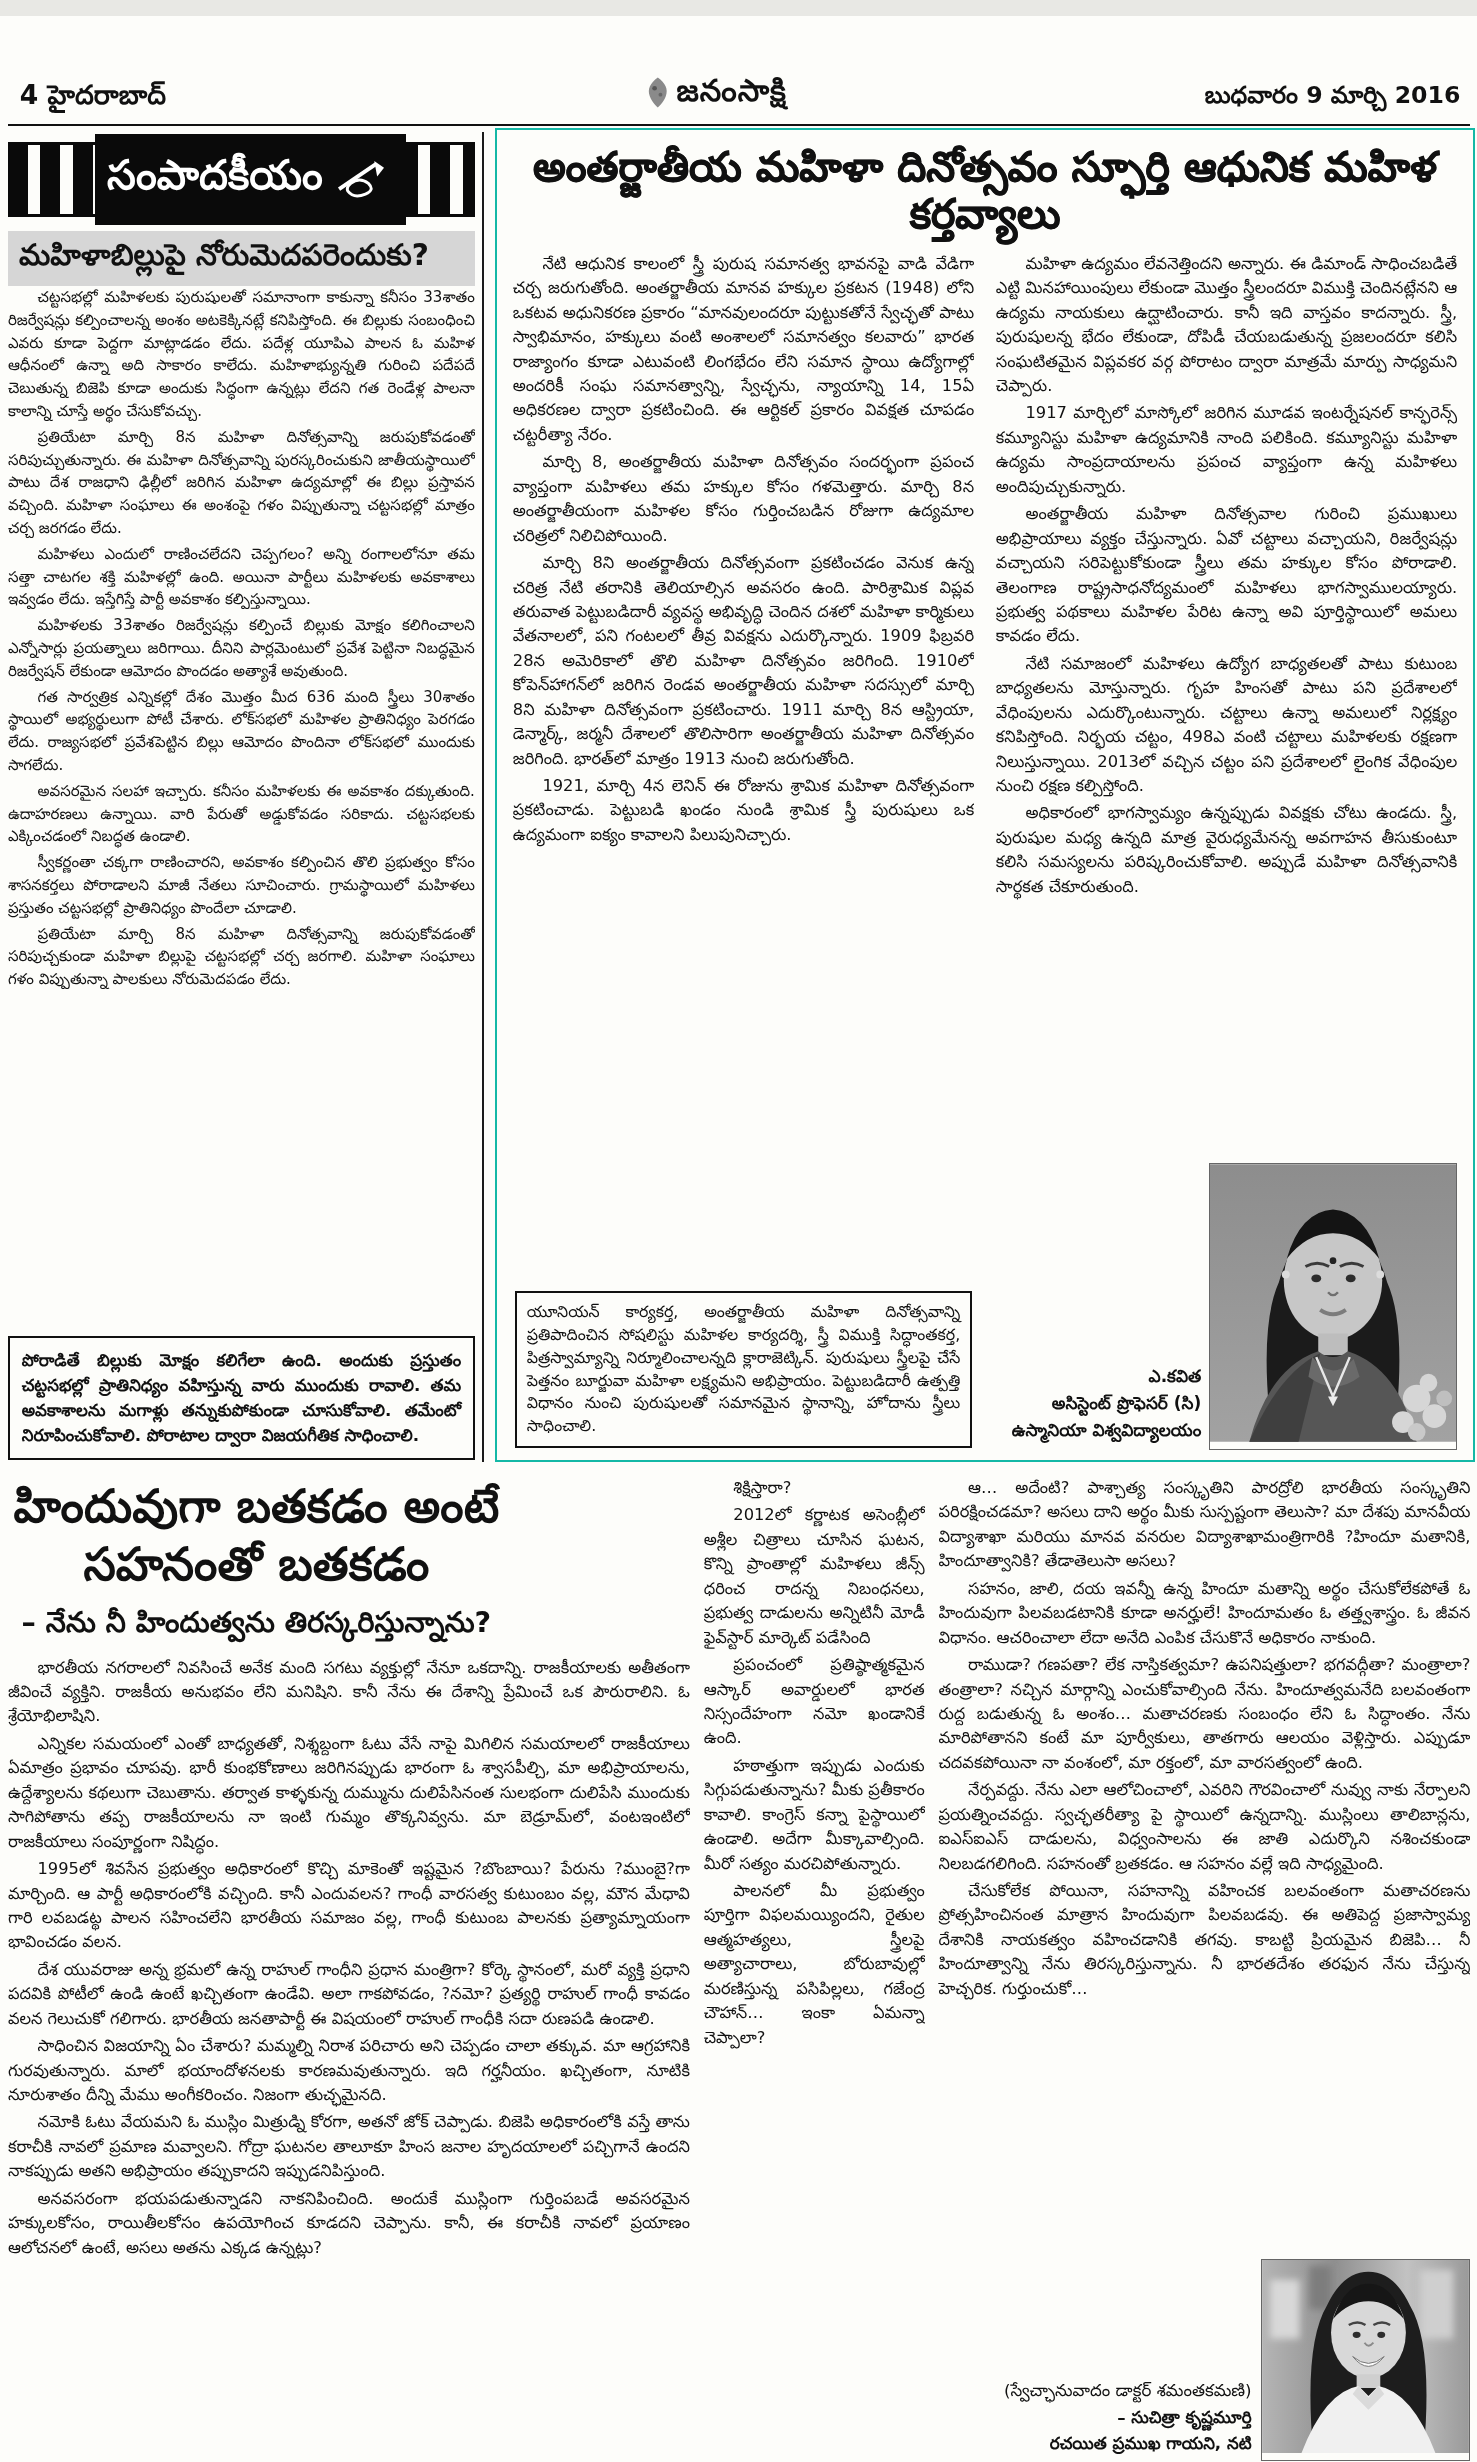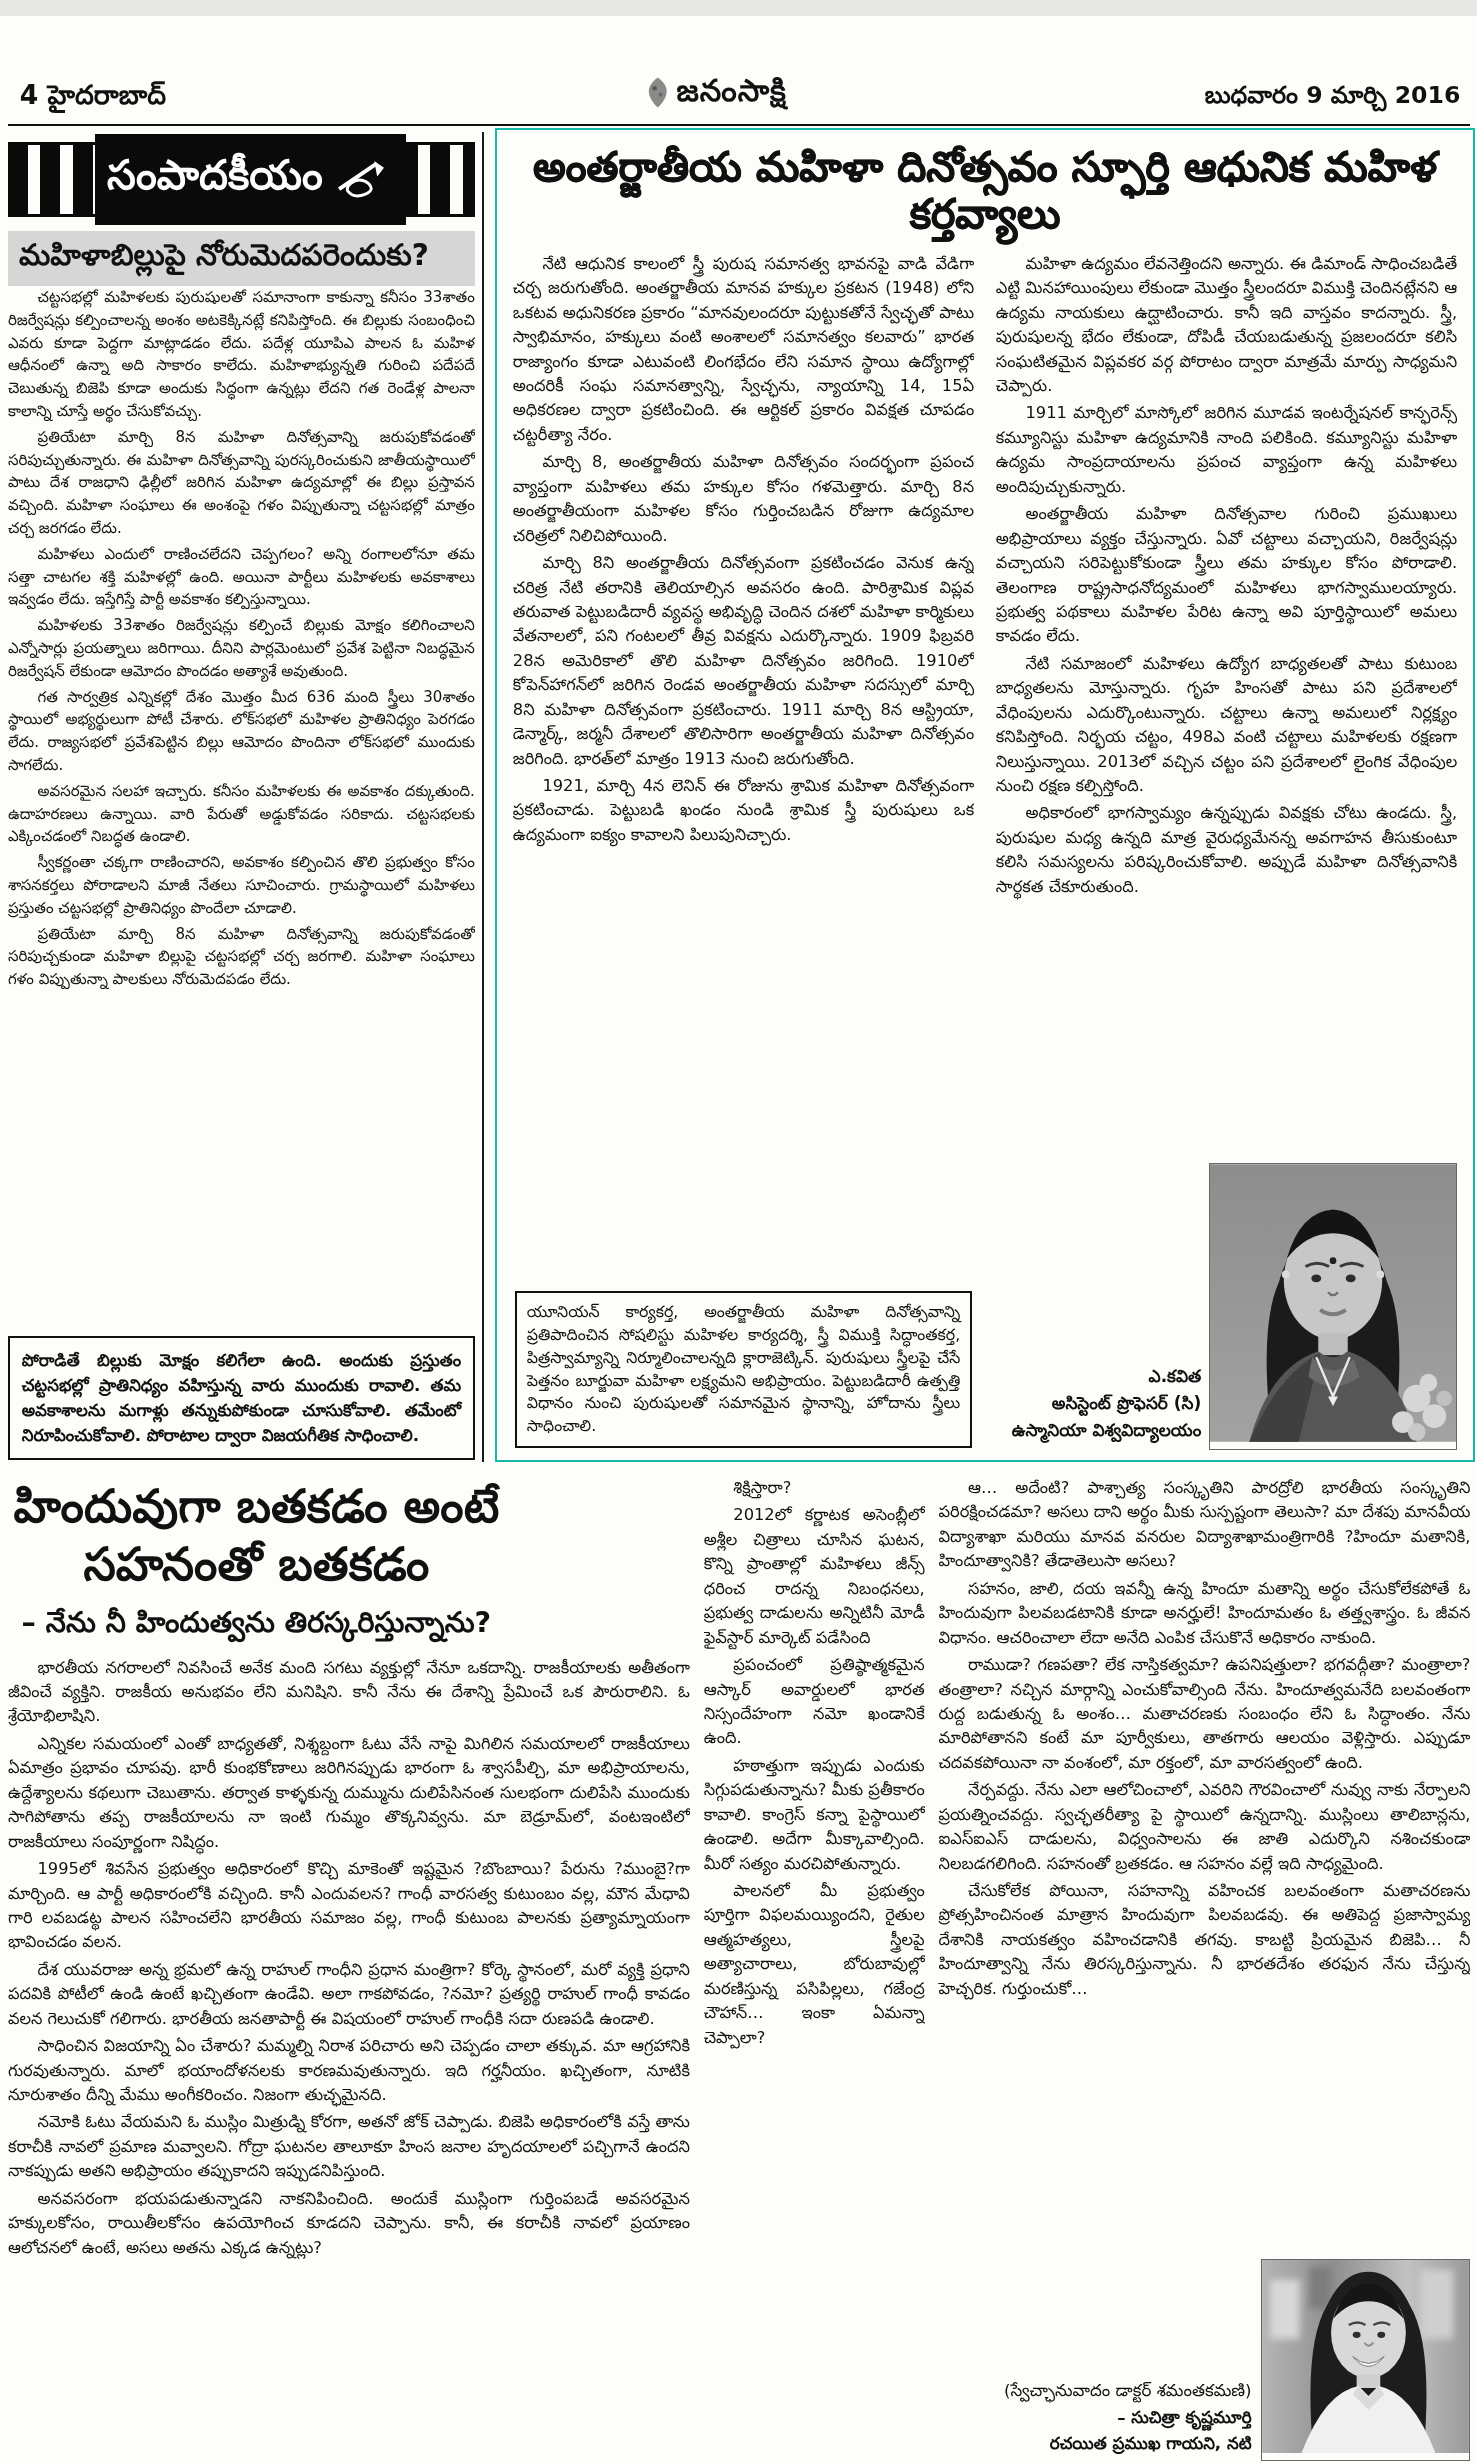--- a/index.html
+++ b/index.html
@@ -124,21 +124,21 @@
             <p>నేటి ఆధునిక కాలంలో స్త్రీ పురుష సమానత్వ భావనపై వాడి వేడిగా చర్చ జరుగుతోంది. అంతర్జాతీయ మానవ హక్కుల ప్రకటన (1948) లోని ఒకటవ అధునికరణ ప్రకారం “మానవులందరూ పుట్టుకతోనే స్వేచ్ఛతో పాటు స్వాభిమానం, హక్కులు వంటి అంశాలలో సమానత్వం కలవారు” భారత రాజ్యాంగం కూడా ఎటువంటి లింగభేదం లేని సమాన స్థాయి ఉద్యోగాల్లో అందరికీ సంఘ సమానత్వాన్ని, స్వేచ్ఛను, న్యాయాన్ని 14, 15ఏ అధికరణల ద్వారా ప్రకటించింది. ఈ ఆర్టికల్ ప్రకారం వివక్షత చూపడం చట్టరీత్యా నేరం.</p>
             <p>మార్చి 8, అంతర్జాతీయ మహిళా దినోత్సవం సందర్భంగా ప్రపంచ వ్యాప్తంగా మహిళలు తమ హక్కుల కోసం గళమెత్తారు. మార్చి 8న అంతర్జాతీయంగా మహిళల కోసం గుర్తించబడిన రోజుగా ఉద్యమాల చరిత్రలో నిలిచిపోయింది.</p>
             <p>మార్చి 8ని అంతర్జాతీయ దినోత్సవంగా ప్రకటించడం వెనుక ఉన్న చరిత్ర నేటి తరానికి తెలియాల్సిన అవసరం ఉంది. పారిశ్రామిక విప్లవ తరువాత పెట్టుబడిదారీ వ్యవస్థ అభివృద్ధి చెందిన దశలో మహిళా కార్మికులు వేతనాలలో, పని గంటలలో తీవ్ర వివక్షను ఎదుర్కొన్నారు. 1909 ఫిబ్రవరి 28న అమెరికాలో తొలి మహిళా దినోత్సవం జరిగింది. 1910లో కోపెన్‌హాగన్‌లో జరిగిన రెండవ అంతర్జాతీయ మహిళా సదస్సులో మార్చి 8ని మహిళా దినోత్సవంగా ప్రకటించారు. 1911 మార్చి 8న ఆస్ట్రియా, డెన్మార్క్, జర్మనీ దేశాలలో తొలిసారిగా అంతర్జాతీయ మహిళా దినోత్సవం జరిగింది. భారత్‌లో మాత్రం 1913 నుంచి జరుగుతోంది.</p>
             <p>1921, మార్చి 4న లెనిన్ ఈ రోజును శ్రామిక మహిళా దినోత్సవంగా ప్రకటించాడు. పెట్టుబడి ఖండం నుండి శ్రామిక స్త్రీ పురుషులు ఒక ఉద్యమంగా ఐక్యం కావాలని పిలుపునిచ్చారు.</p>
           </div>
         <div class="ma-inset">యూనియన్ కార్యకర్త, అంతర్జాతీయ మహిళా దినోత్సవాన్ని ప్రతిపాదించిన సోషలిస్టు మహిళల కార్యదర్శి, స్త్రీ విముక్తి సిద్ధాంతకర్త, పిత్రస్వామ్యాన్ని నిర్మూలించాలన్నది క్లారాజెట్కిన్. పురుషులు స్త్రీలపై చేసే పెత్తనం బూర్జువా మహిళా లక్ష్యమని అభిప్రాయం. పెట్టుబడిదారీ ఉత్పత్తి విధానం నుంచి పురుషులతో సమానమైన స్థానాన్ని, హోదాను స్త్రీలు సాధించాలి.</div>
       </div>
       <div class="ma-col">
         <div class="ma-text jtext">
             <p>మహిళా ఉద్యమం లేవనెత్తిందని అన్నారు. ఈ డిమాండ్ సాధించబడితే ఎట్టి మినహాయింపులు లేకుండా మొత్తం స్త్రీలందరూ విముక్తి చెందినట్లేనని ఆ ఉద్యమ నాయకులు ఉద్ఘాటించారు. కానీ ఇది వాస్తవం కాదన్నారు. స్త్రీ, పురుషులన్న భేదం లేకుండా, దోపిడీ చేయబడుతున్న ప్రజలందరూ కలిసి సంఘటితమైన విప్లవకర వర్గ పోరాటం ద్వారా మాత్రమే మార్పు సాధ్యమని చెప్పారు.</p>
-            <p>1911 మార్చిలో మాస్కోలో జరిగిన మూడవ ఇంటర్నేషనల్ కాన్ఫరెన్స్ కమ్యూనిస్టు మహిళా ఉద్యమానికి నాంది పలికింది. కమ్యూనిస్టు మహిళా ఉద్యమ సాంప్రదాయాలను ప్రపంచ వ్యాప్తంగా ఉన్న మహిళలు అందిపుచ్చుకున్నారు.</p>
+            <p>1917 మార్చిలో మాస్కోలో జరిగిన మూడవ ఇంటర్నేషనల్ కాన్ఫరెన్స్ కమ్యూనిస్టు మహిళా ఉద్యమానికి నాంది పలికింది. కమ్యూనిస్టు మహిళా ఉద్యమ సాంప్రదాయాలను ప్రపంచ వ్యాప్తంగా ఉన్న మహిళలు అందిపుచ్చుకున్నారు.</p>
             <p>అంతర్జాతీయ మహిళా దినోత్సవాల గురించి ప్రముఖులు అభిప్రాయాలు వ్యక్తం చేస్తున్నారు. ఏవో చట్టాలు వచ్చాయని, రిజర్వేషన్లు వచ్చాయని సరిపెట్టుకోకుండా స్త్రీలు తమ హక్కుల కోసం పోరాడాలి. తెలంగాణ రాష్ట్రసాధనోద్యమంలో మహిళలు భాగస్వాములయ్యారు. ప్రభుత్వ పథకాలు మహిళల పేరిట ఉన్నా అవి పూర్తిస్థాయిలో అమలు కావడం లేదు.</p>
             <p>నేటి సమాజంలో మహిళలు ఉద్యోగ బాధ్యతలతో పాటు కుటుంబ బాధ్యతలను మోస్తున్నారు. గృహ హింసతో పాటు పని ప్రదేశాలలో వేధింపులను ఎదుర్కొంటున్నారు. చట్టాలు ఉన్నా అమలులో నిర్లక్ష్యం కనిపిస్తోంది. నిర్భయ చట్టం, 498ఎ వంటి చట్టాలు మహిళలకు రక్షణగా నిలుస్తున్నాయి. 2013లో వచ్చిన చట్టం పని ప్రదేశాలలో లైంగిక వేధింపుల నుంచి రక్షణ కల్పిస్తోంది.</p>
             <p>అధికారంలో భాగస్వామ్యం ఉన్నప్పుడు వివక్షకు చోటు ఉండదు. స్త్రీ, పురుషుల మధ్య ఉన్నది మాత్ర వైరుధ్యమేనన్న అవగాహన తీసుకుంటూ కలిసి సమస్యలను పరిష్కరించుకోవాలి. అప్పుడే మహిళా దినోత్సవానికి సార్థకత చేకూరుతుంది.</p>
           </div>
         <div class="ma-bottom">
           <div class="ma-byline">
             <div>ఎ.కవిత</div>
             <div>అసిస్టెంట్ ప్రొఫెసర్ (సి)</div>
             <div>ఉస్మానియా విశ్వవిద్యాలయం</div>
           </div>

